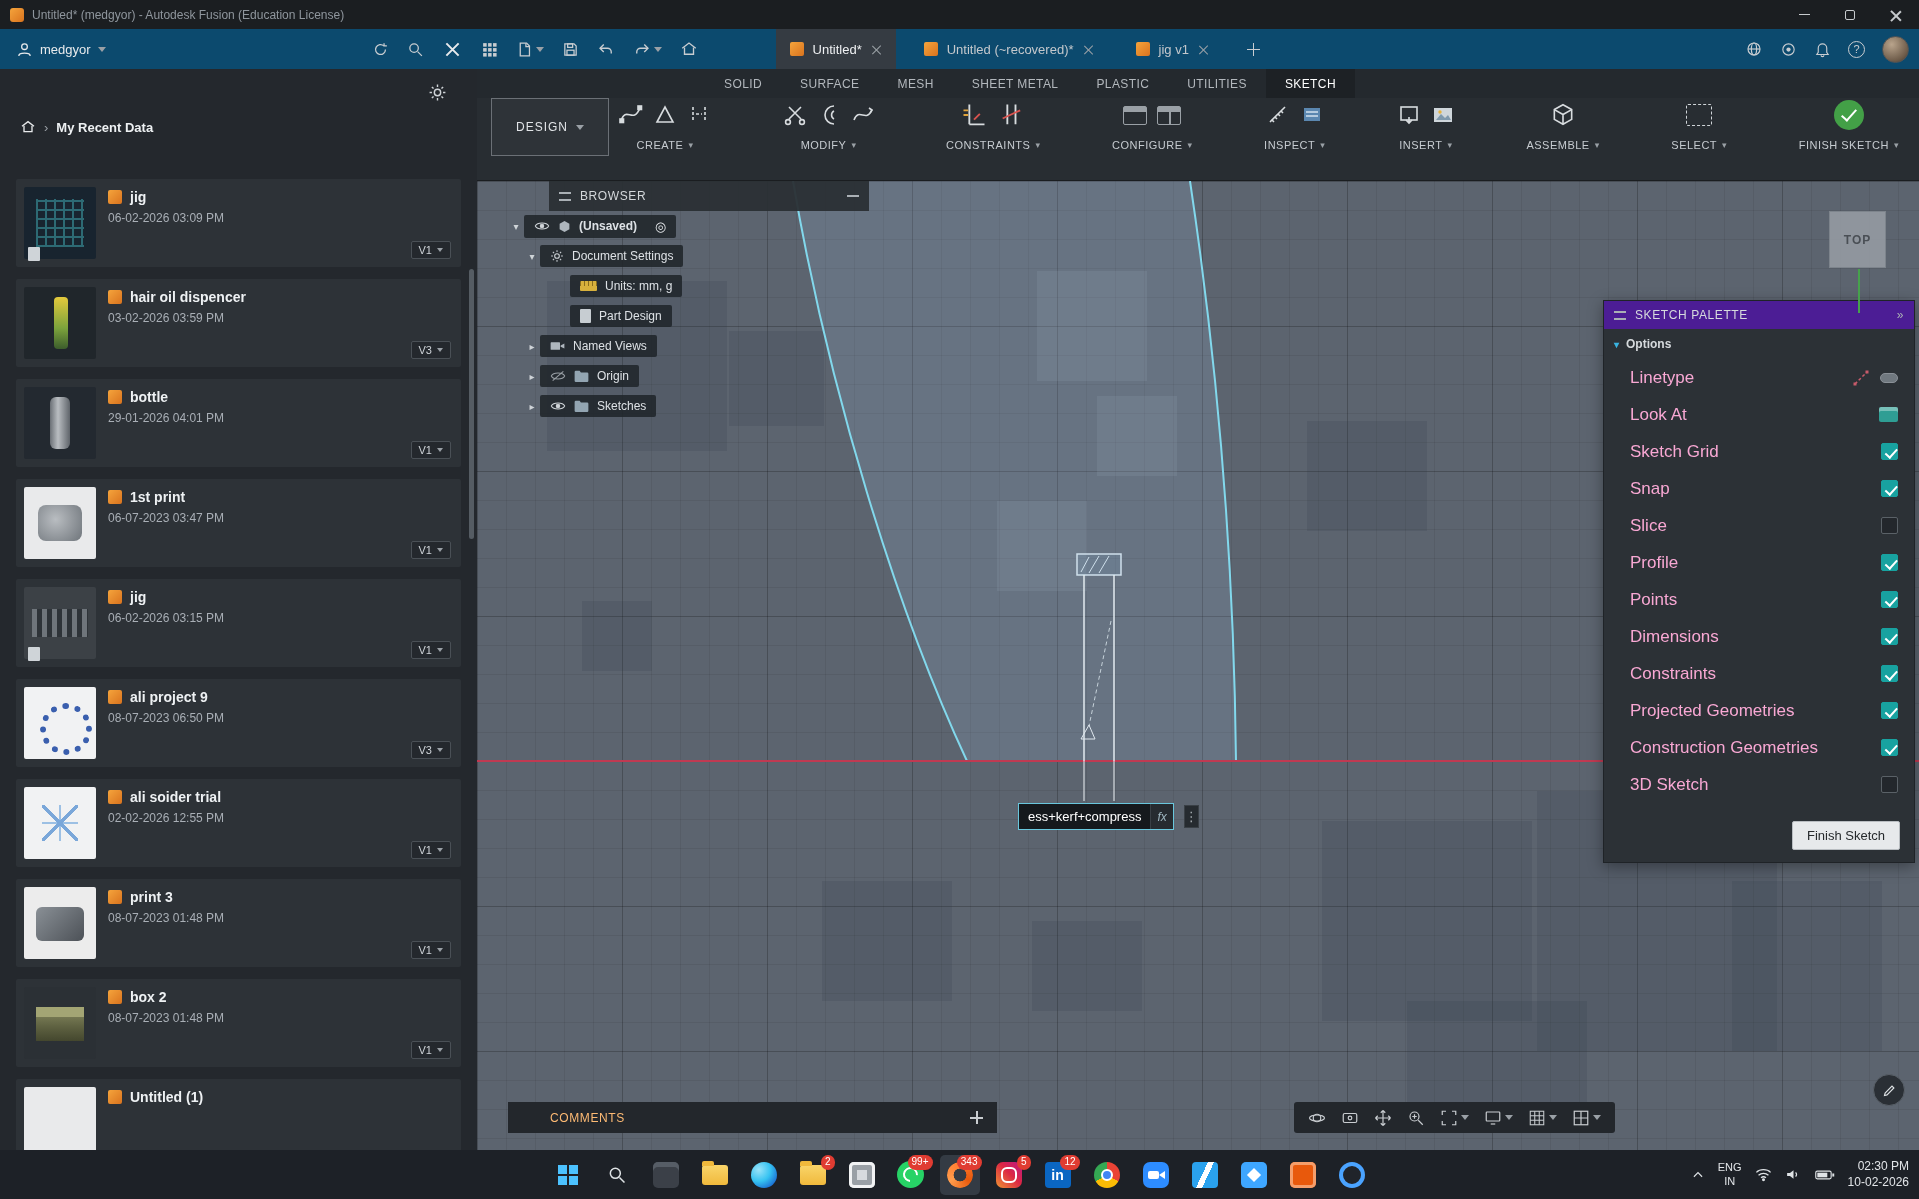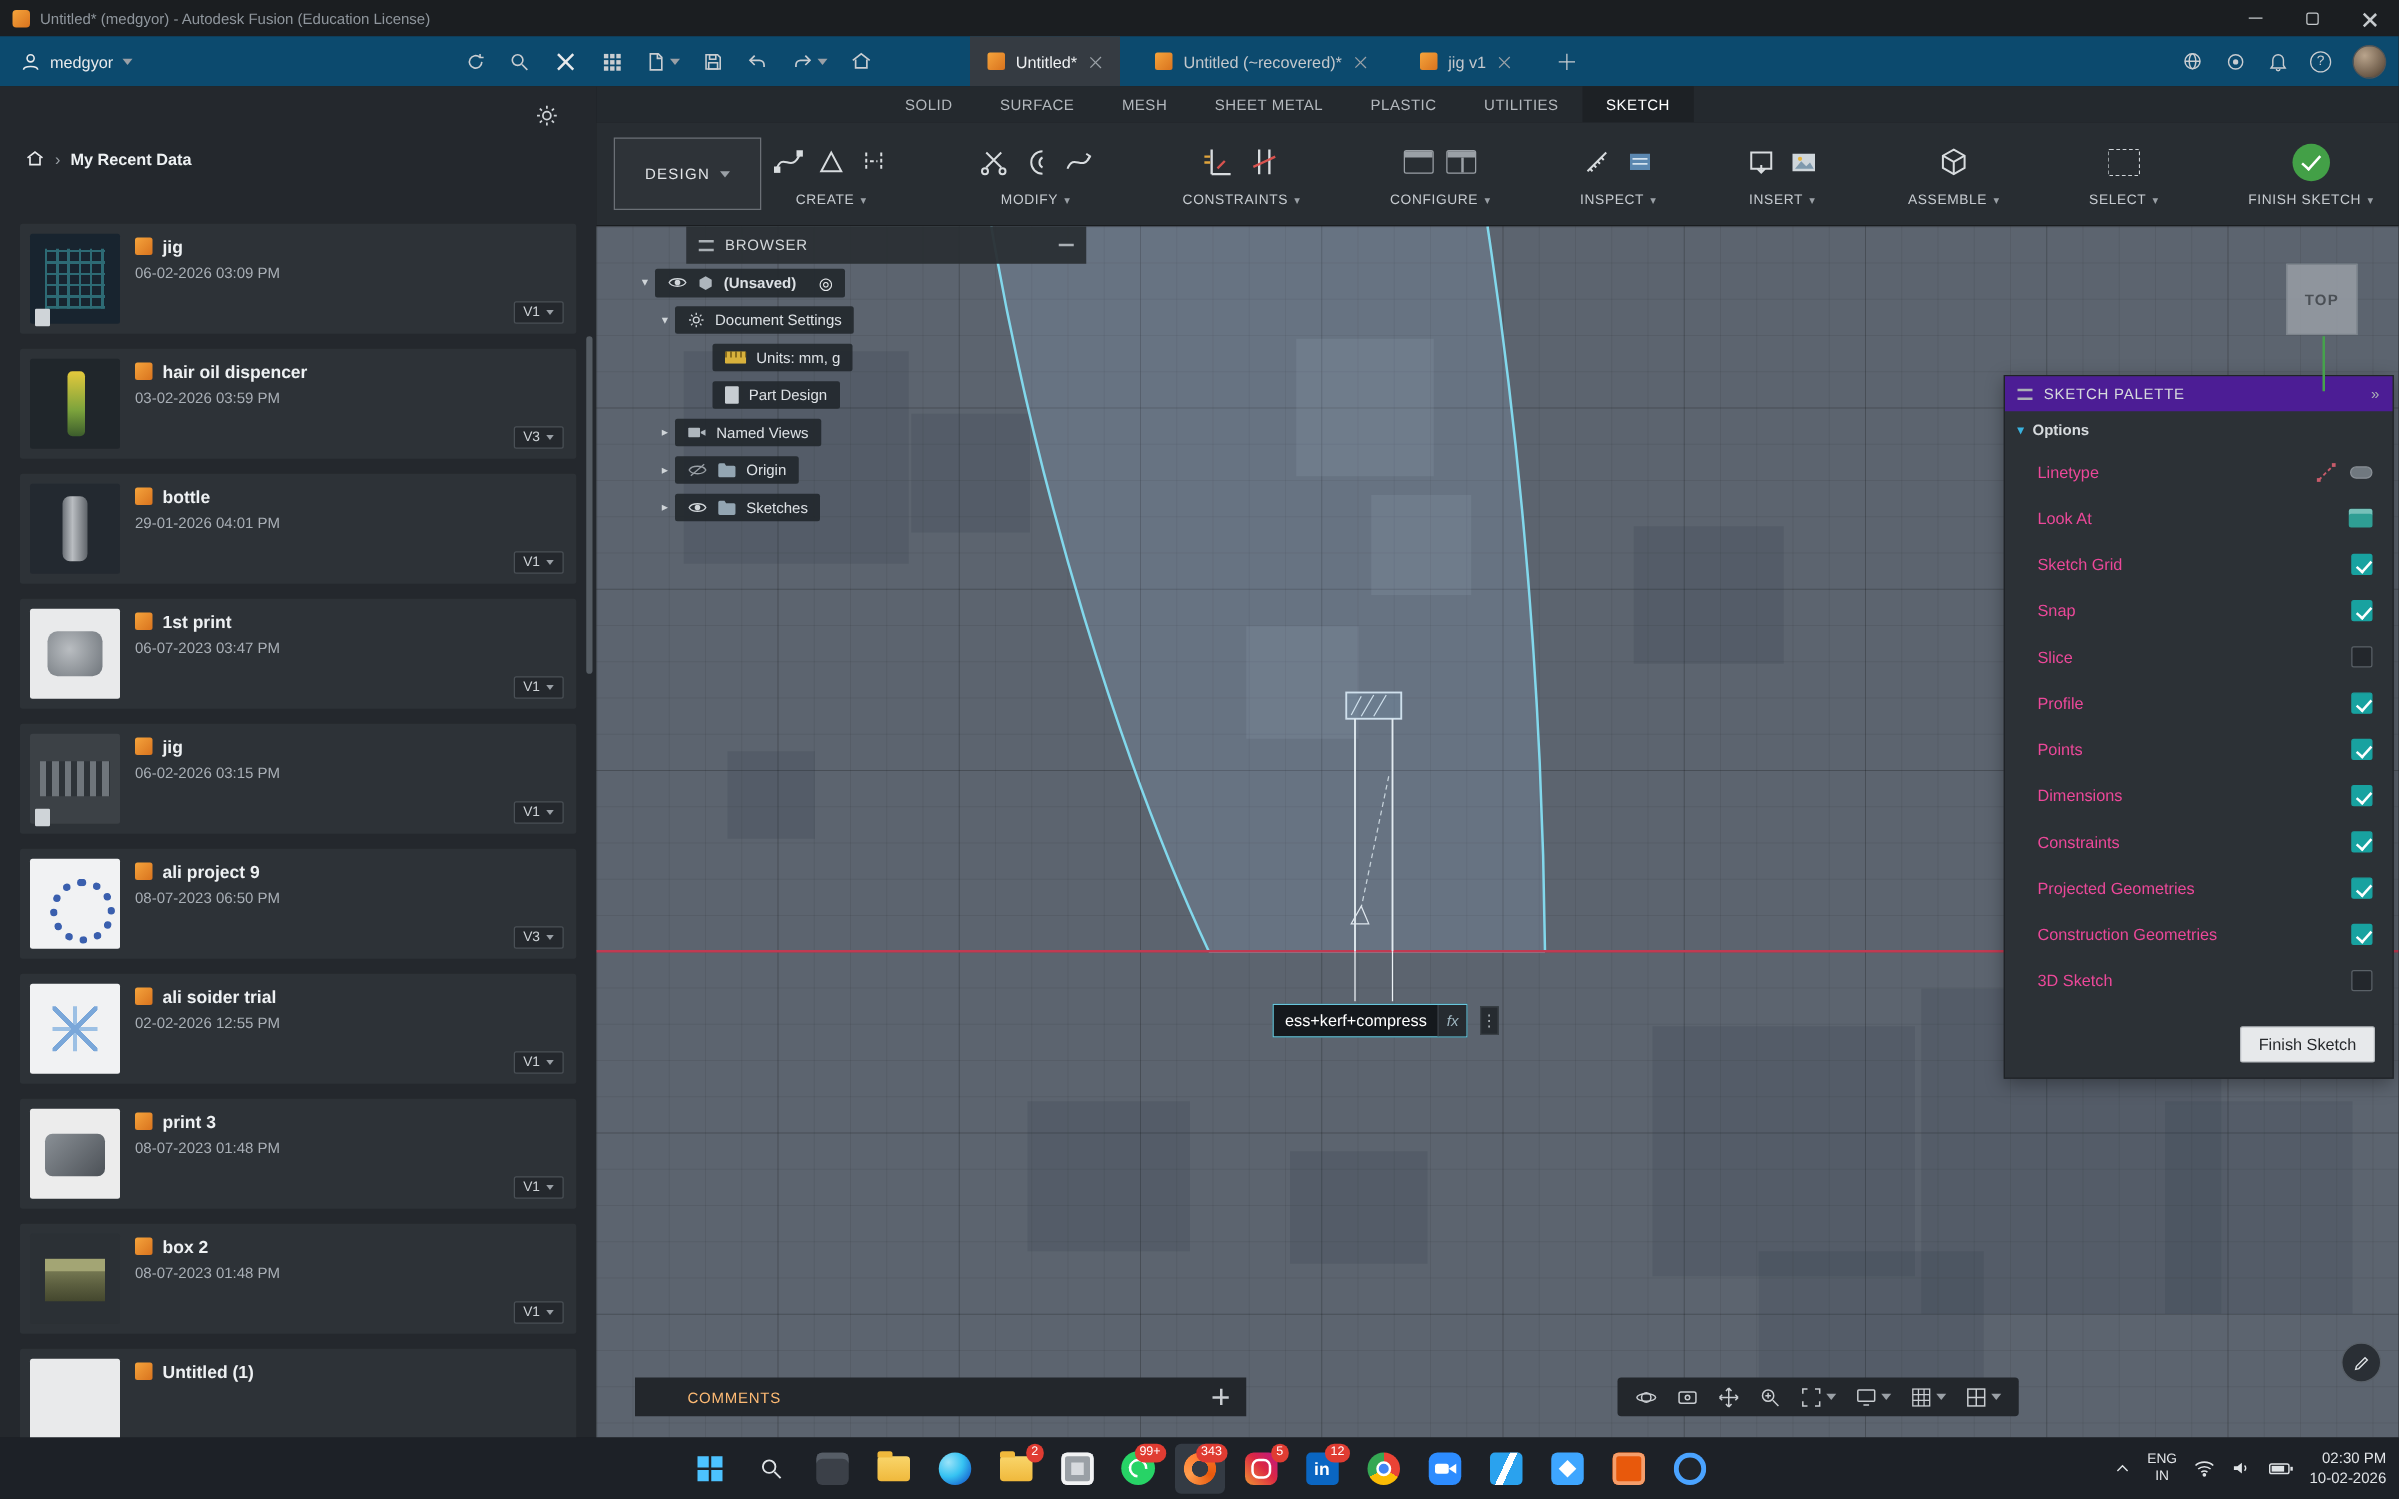--- a/index.html
+++ b/index.html
@@ -74,21 +74,21 @@
     background:linear-gradient(45deg,transparent 46%,#7aa7d9 46% 54%,transparent 54%),linear-gradient(-45deg,transparent 46%,#7aa7d9 46% 54%,transparent 54%),linear-gradient(90deg,transparent 46%,#9cc0e4 46% 54%,transparent 54%),linear-gradient(0deg,transparent 46%,#9cc0e4 46% 54%,transparent 54%); }
   .thumb-8 { background:#ececec; } .thumb-8::after { content:""; position:absolute; left:12px; top:20px; width:48px; height:34px; border-radius:6px; background:linear-gradient(135deg,#8a9096,#4c5157); }
   .thumb-9 { background:#2b3035; } .thumb-9::after { content:""; position:absolute; left:12px; top:20px; width:48px; height:34px; background:linear-gradient(#8a8d62,#5d6040 60%,#44472e); box-shadow:inset 0 10px 0 #a3a574; }
   .thumb-10 { background:#e9eaeb; }
 
   
   .workspace { flex:1; display:flex; flex-direction:column; min-width:0; }
   .ribbon-tabs { height:29px; background:#24292e; display:flex; align-items:stretch; padding-left:228px; flex:none; }
   .rtab { display:flex; align-items:center; padding:0 19px; font-size:12px; letter-spacing:.4px; color:#b3b8bd; }
   .rtab.active { background:#1d2125; color:#ffffff; }
-  .ribbon-tools { height:83px; background:#282d32; display:flex; align-items:center; padding:0 20px 0 14px; flex:none; border-bottom:1px solid #1a1d20; }
+  .ribbon-tools { height:83px; background:#282d32; display:flex; align-items:flex-start; padding:0 20px 0 14px; flex:none; border-bottom:1px solid #1a1d20; }
   .design-btn { width:118px; height:58px; border:1px solid #6b7076; color:#e2e5e8; font-size:12px; letter-spacing:1px;
     display:flex; align-items:center; justify-content:center; gap:8px; margin-right:10px; flex:none; background:#2e3338; }
   .groups { flex:1; display:flex; justify-content:space-between; align-items:center; }
   .tool-group { display:flex; flex-direction:column; align-items:center; gap:7px; }
   .gicons { display:flex; align-items:center; gap:10px; height:34px; color:#d8dcdf; }
   .glabel { font-size:11px; letter-spacing:.5px; color:#c6cbd0; display:flex; align-items:center; }
   .dd::after { content:"▾"; font-size:9px; margin-left:5px; color:#9aa0a6; }
   .select-box { width:26px; height:22px; border:1.5px dashed #cfd4d8; border-radius:2px; }
   .fs-check { width:30px; height:30px; border-radius:50%; background:#43a047; position:relative; }
   .fs-check::after { content:""; position:absolute; left:11px; top:6px; width:6px; height:13px; border:solid #fff; border-width:0 2.5px 2.5px 0; transform:rotate(42deg); }
@@ -121,21 +121,21 @@
   .page-ic { width:11px; height:14px; background:#c7cdd2; border-radius:1px; }
   .radio-ic { margin-left:10px; color:#e8ebee; font-size:13px; }
 
   
   .palette { position:absolute; left:1126px; top:119px; width:312px; height:563px; background:#2c3136; border:1px solid #1f2327; box-shadow:0 4px 14px rgba(0,0,0,.35); }
   .palette-head { height:28px; background:#4c1d95; display:flex; align-items:center; padding:0 10px; color:#d6dadd; font-size:12px; letter-spacing:.6px; }
   .ph-collapse { margin-left:auto; color:#aab0b5; font-size:12px; }
   .opt-head { height:30px; display:flex; align-items:center; gap:7px; padding:0 10px; color:#d6dadd; font-size:12px; font-weight:bold; }
   .opt-head .tri { font-size:10px; color:#39b3e0; }
   .prow { height:37px; display:flex; align-items:center; justify-content:space-between; padding:0 16px 0 26px; }
-  .prow-label { font-size:13px; color:#ec4899; }
+  .prow-label { font-size:17px; color:#f9a8d4; }
   .cb { width:17px; height:17px; border:1px solid #5a6167; background:#23272c; border-radius:2px; position:relative; }
   .cb.checked { background:#18a2a0; border-color:#18a2a0; }
   .cb.checked::after { content:""; position:absolute; left:5.5px; top:1.5px; width:4.5px; height:9.5px; border:solid #fff; border-width:0 2px 2px 0; transform:rotate(42deg); }
   .lt-icons { display:flex; align-items:center; gap:10px; }
   .stadium { width:18px; height:10px; border-radius:5px; background:#70787f; border:1px solid #8a9097; }
   .lookat-ic { width:19px; height:15px; border-radius:2px; background:#2f9e94; box-shadow:inset 0 4px 0 rgba(255,255,255,.35); }
   .finish-btn { position:absolute; right:14px; bottom:12px; background:#e7e9eb; color:#26292c; font-size:13px; padding:6px 14px; border-radius:2px; border:1px solid #b9bdc1; }
 
   
   .viewcube { position:absolute; left:1352px; top:30px; width:57px; height:57px; background:rgba(152,158,166,.85); border:1px solid #7d848c; display:flex; align-items:center; justify-content:center; font-size:12px; font-weight:bold; letter-spacing:1px; color:#4a4f55; }

